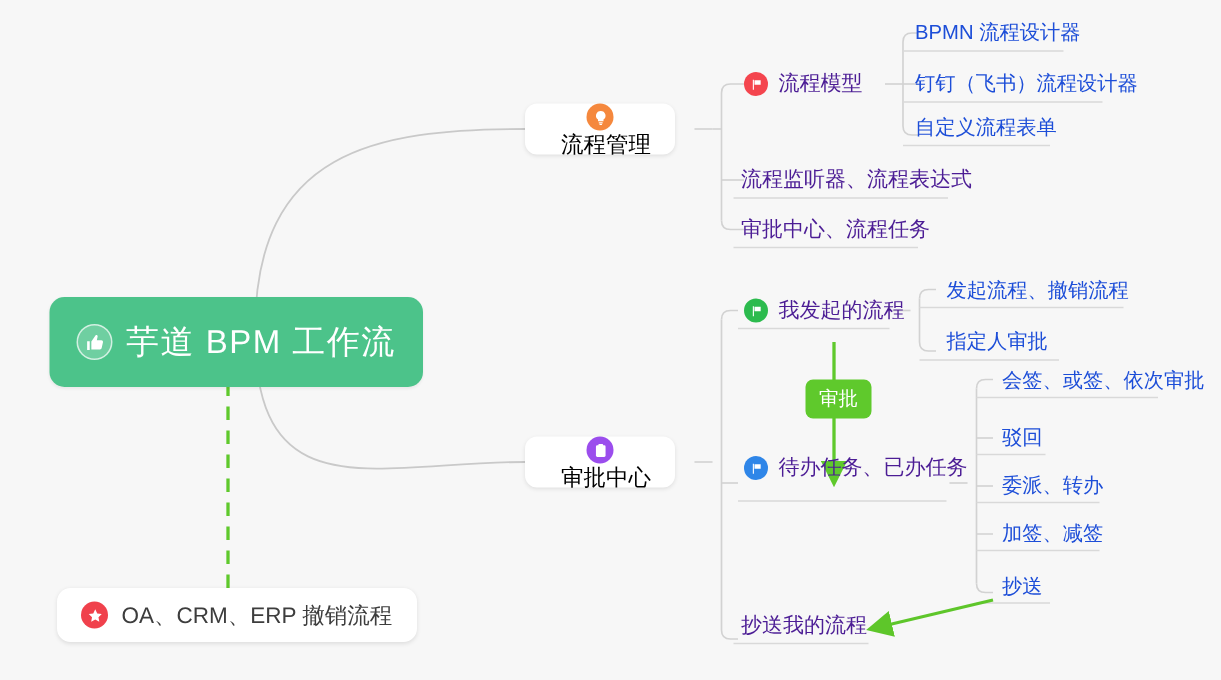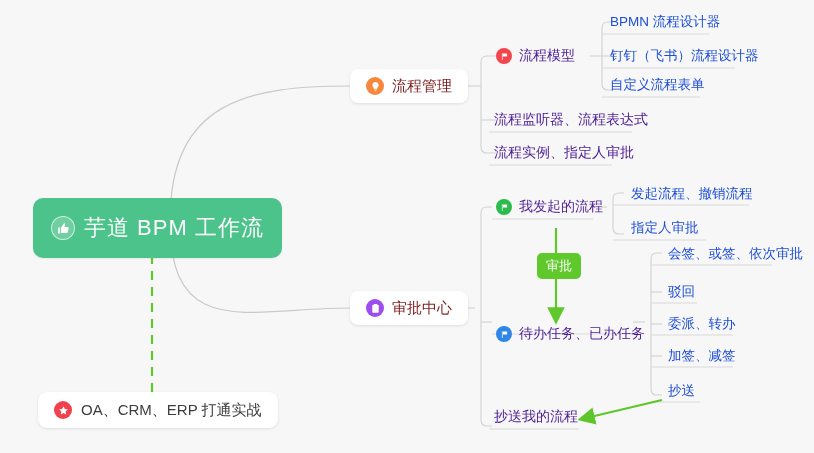--- a/index.html
+++ b/index.html
@@ -39,22 +39,23 @@
   }
   .root .label{margin-left:9px;}
 
   
   .branch{
     background:#ffffff;
     border-radius:8px;
     padding:0 16px;
     height:34px;
     font-size:15px;
-    color:#7f1d1d;
+    color:#000000;
     box-shadow:0 1px 3px rgba(0,0,0,.10);
+    flex-direction:column;
   }
   .branch .label{margin-left:8px;}
 
   
   .sub{
     height:28px;
     font-size:14px;
     color:#4c1d95;
     padding:0 6px 0 4px;
     align-items:center;
@@ -229,21 +230,21 @@
     <span>钉钉（飞书）流程设计器</span>
   </div>
   <div class="node leaf" style="left:604px;top:72px;">
     <span>自定义流程表单</span>
   </div>
 
   <div class="node sub" style="left:490px;top:106px;">
     <span>流程监听器、流程表达式</span>
   </div>
   <div class="node sub" style="left:490px;top:139px;">
-    <span>流程实例、指定人审批</span>
+    <span>审批中心、流程任务</span>
   </div>
 
   <div class="node branch" style="left:350px;top:291px;">
     <span class="ic ic-18 ic-purple">
       <svg width="11" height="11" viewBox="0 0 24 24" fill="#ffffff">
         <rect x="5" y="4" width="14" height="17" rx="2"></rect>
         <rect x="8.5" y="2" width="7" height="3.4" rx="1.2"></rect>
       </svg>
     </span>
     <span class="label">审批中心</span>
@@ -258,21 +259,21 @@
     </span>
     <span class="label">我发起的流程</span>
   </div>
   <div class="node leaf" style="left:625px;top:181px;">
     <span>发起流程、撤销流程</span>
   </div>
   <div class="node leaf" style="left:625px;top:215px;">
     <span>指定人审批</span>
   </div>
 
-  <div class="node sub" style="left:492px;top:320px;">
+  <div class="node sub" style="left:492px;top:298px;">
     <span class="ic ic-16 ic-blue">
       <svg width="9" height="9" viewBox="0 0 24 24" fill="#ffffff">
         <path d="M5 3h2v18H5z"></path>
           <path d="M8 4h11v8H8z"></path>
       </svg>
     </span>
     <span class="label">待办任务、已办任务</span>
   </div>
 
   <div class="node leaf" style="left:662px;top:241px;">
@@ -298,16 +299,16 @@
   <div class="node chip" style="left:537px;top:253px;">
     <span>审批</span>
   </div>
 
   <div class="node callout" style="left:38px;top:392px;">
     <span class="ic ic-18 ic-star">
       <svg width="11" height="11" viewBox="0 0 24 24" fill="#ffffff">
         <path d="M12 2.6l2.9 6 6.6.9-4.8 4.6 1.2 6.5L12 17.5 6.1 20.6l1.2-6.5L2.5 9.5l6.6-.9z"></path>
       </svg>
     </span>
-    <span class="label">OA、CRM、ERP 打通实战</span>
+    <span class="label">OA、CRM、ERP 撤销流程</span>
   </div>
 
 </div>
 
 </body></html>

